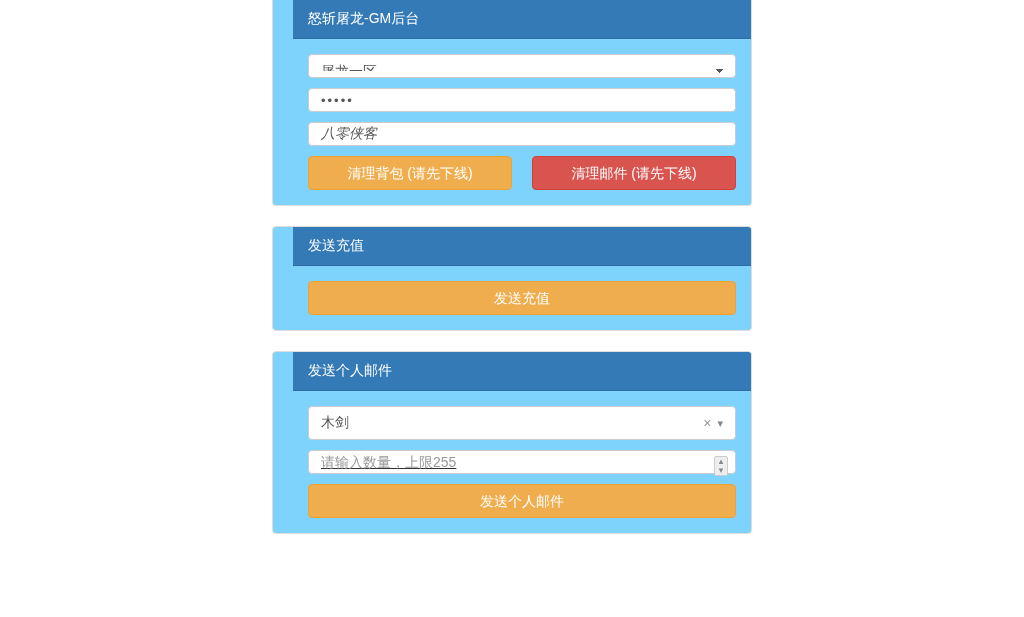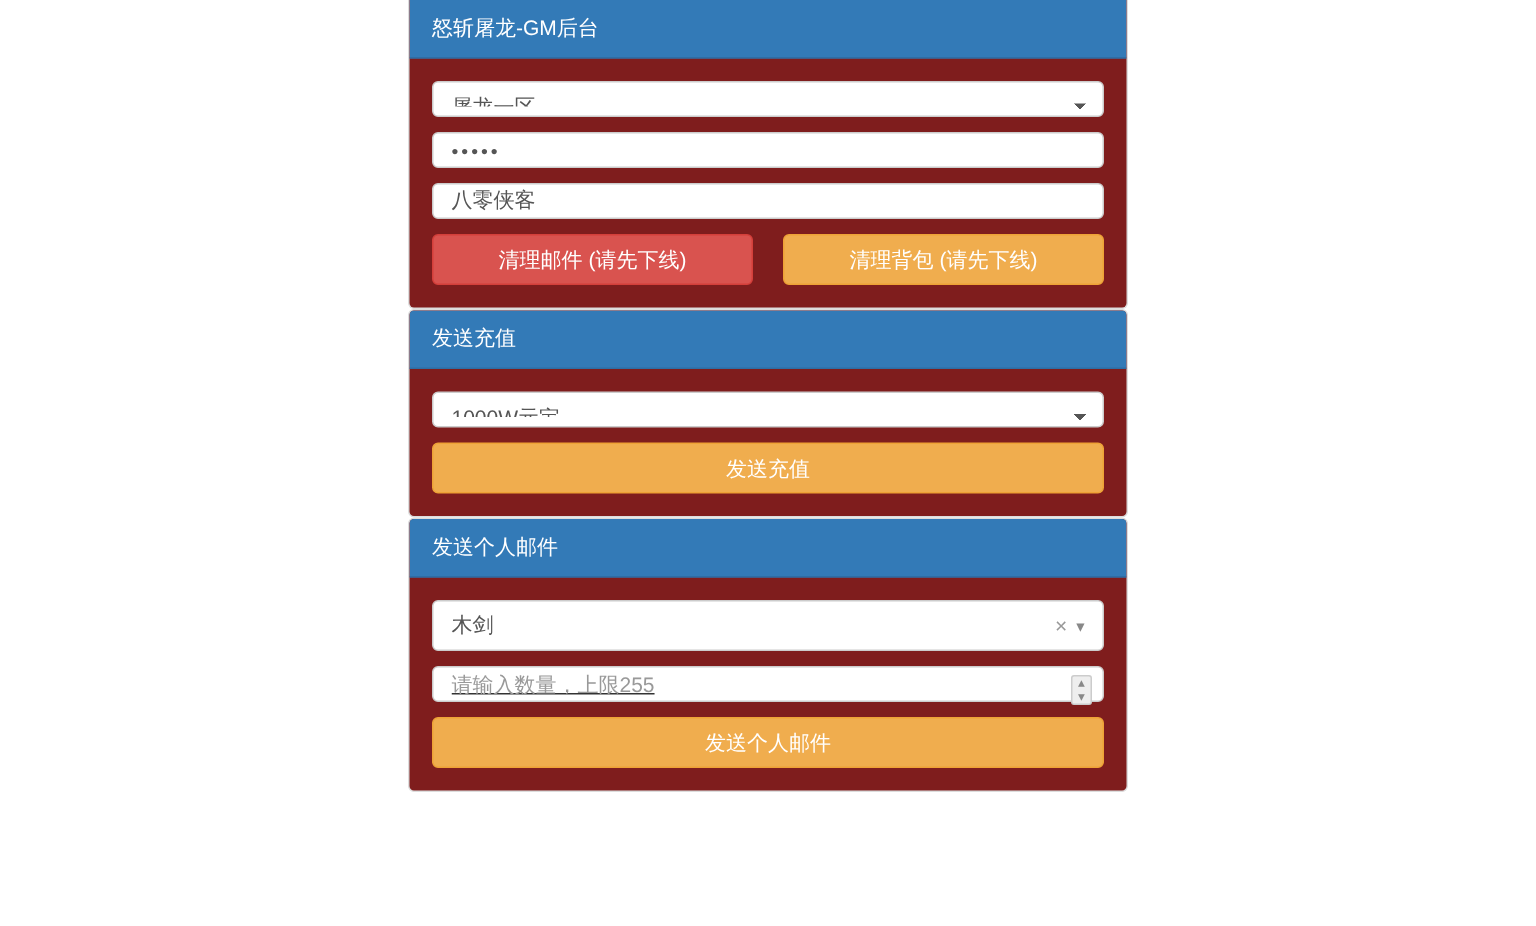--- a/index.html
+++ b/index.html
@@ -30,22 +30,24 @@
       width: 480px;
       margin: 0 auto;
       padding-top: 0;
       padding-bottom: 80px;
       position: relative;
     }
 
     .panel {
       border: 1px solid #ddd;
       border-radius: 4px;
-      background: #7f1d1d;
+      margin-bottom: 20px;
+      background: #7dd3fc;
       overflow: hidden;
+      padding-left: 20px;
     }
     .panel:first-child { margin-top: 0; border-top-left-radius: 0; border-top-right-radius: 0; border-top: none;}
     .panel-heading {
       background: #337ab7;
       color: #fff;
       padding: 10px 15px;
       font-size: 14px;
       border-bottom: 1px solid #2e6da4;
     }
     .panel-body {
@@ -92,21 +94,21 @@
       user-select: none;
     }
     .btn-block { display: block; width: 100%; }
     .btn-warning { background: #f0ad4e; border-color: #eea236; }
     .btn-danger { background: #d9534f; border-color: #d43f3a; }
     .btn-row {
       display: flex;
       gap: 20px;
     }
     .btn-row .btn { flex: 1; }
-    .last-control { margin-bottom: 10px; }
+    .last-control { margin-bottom: 10px; font-style: italic; }
     .no-mb { margin-bottom: 0; }
     
     .combo {
       position: relative;
       border: 1px solid #ccc;
       border-radius: 4px;
       height: 34px;
       padding: 6px 12px;
       margin-bottom: 10px;
       display: flex;
@@ -147,32 +149,29 @@
 
       <div class="panel">
         <div class="panel-heading">怒斩屠龙-GM后台</div>
         <div class="panel-body">
           <select class="form-control">
             <option>屠龙一区</option>
           </select>
           <input type="text" readonly="" class="form-control password-dots" value="•••••" style="">
           <input type="text" class="form-control last-control" value="八零侠客" style="">
           <div class="btn-row">
+            <button class="btn btn-warning">清理背包 (请先下线)</button>
             <button class="btn btn-danger">清理邮件 (请先下线)</button>
-            <button class="btn btn-warning">清理背包 (请先下线)</button>
           </div>
         </div>
       </div>
 
       <div class="panel">
         <div class="panel-heading">发送充值</div>
         <div class="panel-body">
-          <select class="form-control">
-            <option>1000W元宝</option>
-          </select>
           <button class="btn btn-warning btn-block no-mb">发送充值</button>
         </div>
       </div>
 
       <div class="panel">
         <div class="panel-heading">发送个人邮件</div>
         <div class="panel-body">
           <div class="combo">
             <span class="combo-text">木剑</span>
             <span class="combo-actions">

